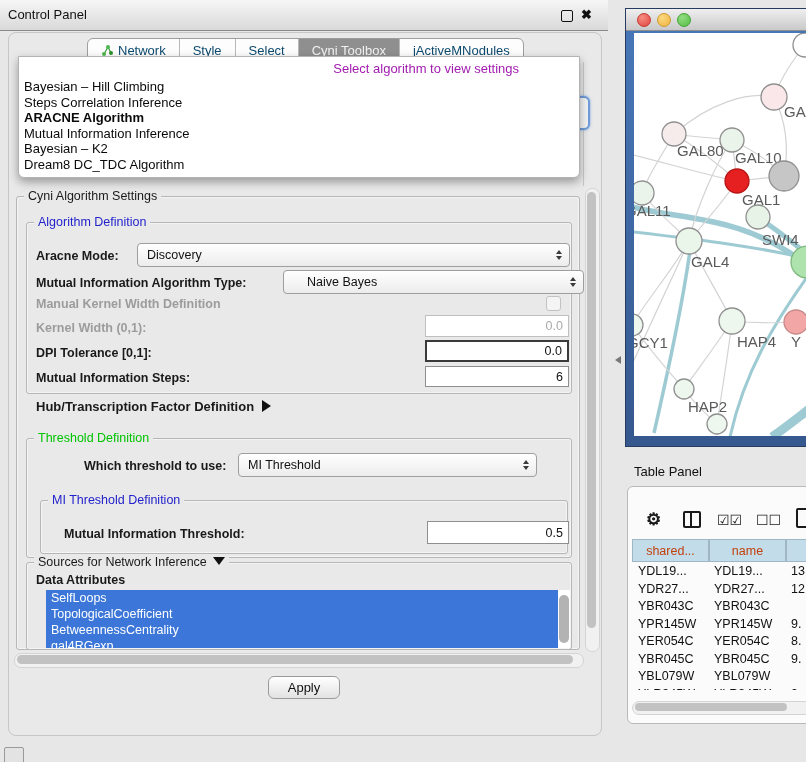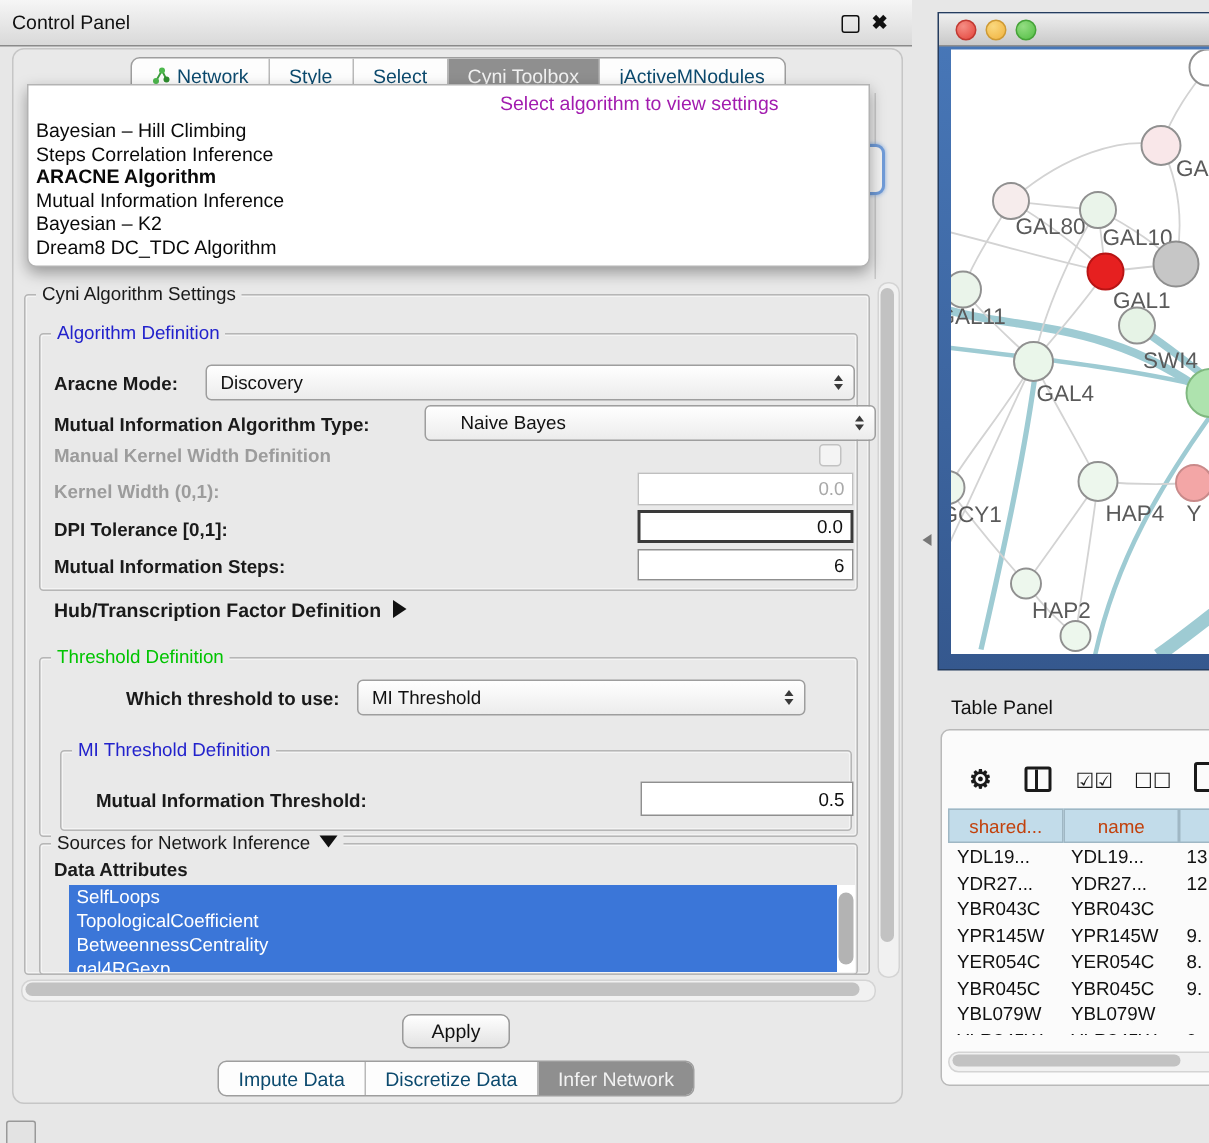--- a/index.html
+++ b/index.html
@@ -209,31 +209,20 @@
 
   <div class="abs sb-track" style="left:585px;top:188px;width:13px;height:462px;">
     <div class="sb-thumb" style="position:absolute;left:1px;top:3px;width:9px;height:436px;"></div>
   </div>
   <div class="abs sb-track" style="left:14px;top:653px;width:568px;height:13px;">
     <div class="sb-thumb" style="position:absolute;left:2px;top:1px;width:556px;height:9px;"></div>
   </div>
 
   <div class="abs" id="apply-btn">Apply</div>
 
-  <div class="abs segbar" id="bottom-tabs">
-      <div class="seg">
-        <span>Impute Data</span>
-      </div>
-      <div class="seg">
-        <span>Discretize Data</span>
-      </div>
-      <div class="seg sel">
-        <span>Infer Network</span>
-      </div>
-    </div>
 
   <div class="abs" id="combo-frag"></div>
   <div class="abs" id="hidden-line"></div>
   <div class="abs" id="popup">
     <div class="abs" id="popup-placeholder">Select algorithm to view settings</div>
   <div class="pop-item" style="top: 22px;">Bayesian – Hill Climbing</div>
       <div class="pop-item" style="top: 37.6px;">Steps Correlation Inference</div>
       <div class="pop-item bold" style="top: 53.2px;">ARACNE Algorithm</div>
       <div class="pop-item" style="top: 68.8px;">Mutual Information Inference</div>
       <div class="pop-item" style="top: 84.4px;">Bayesian – K2</div>

